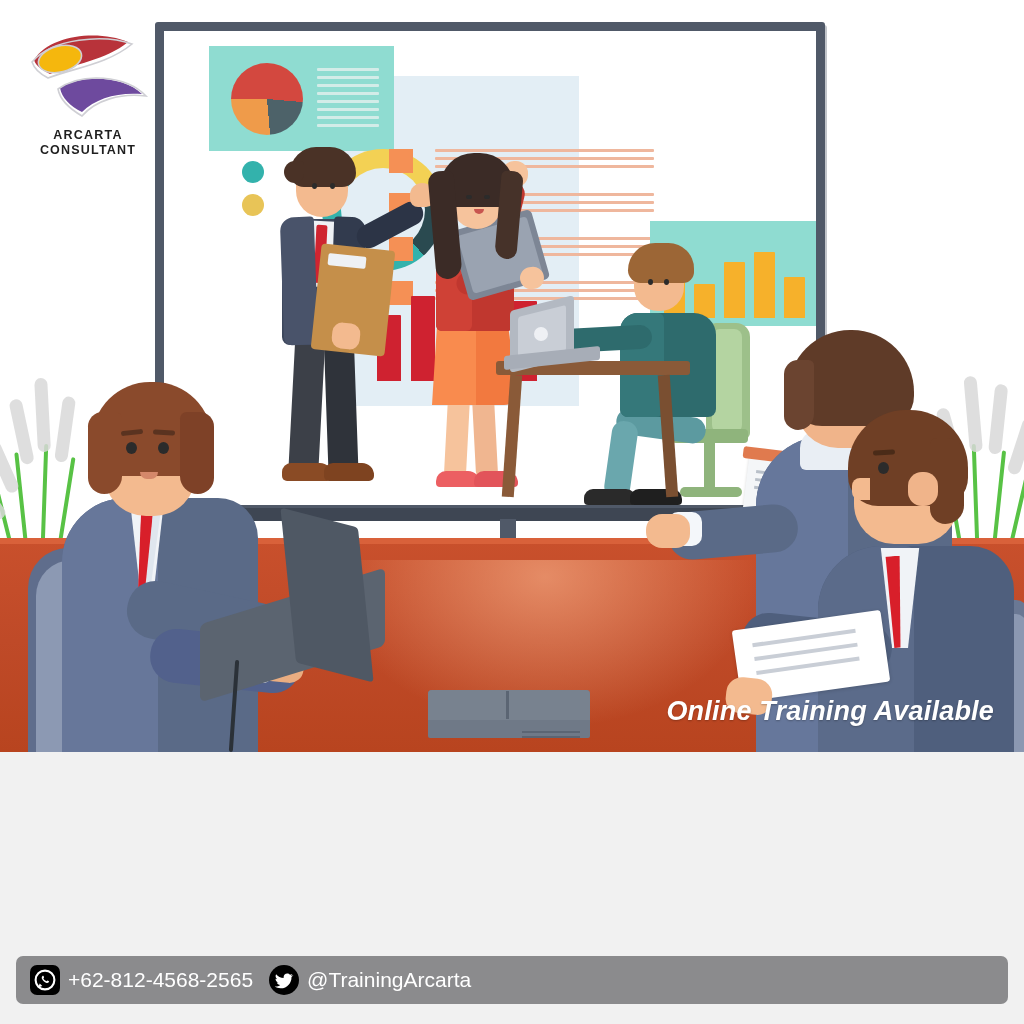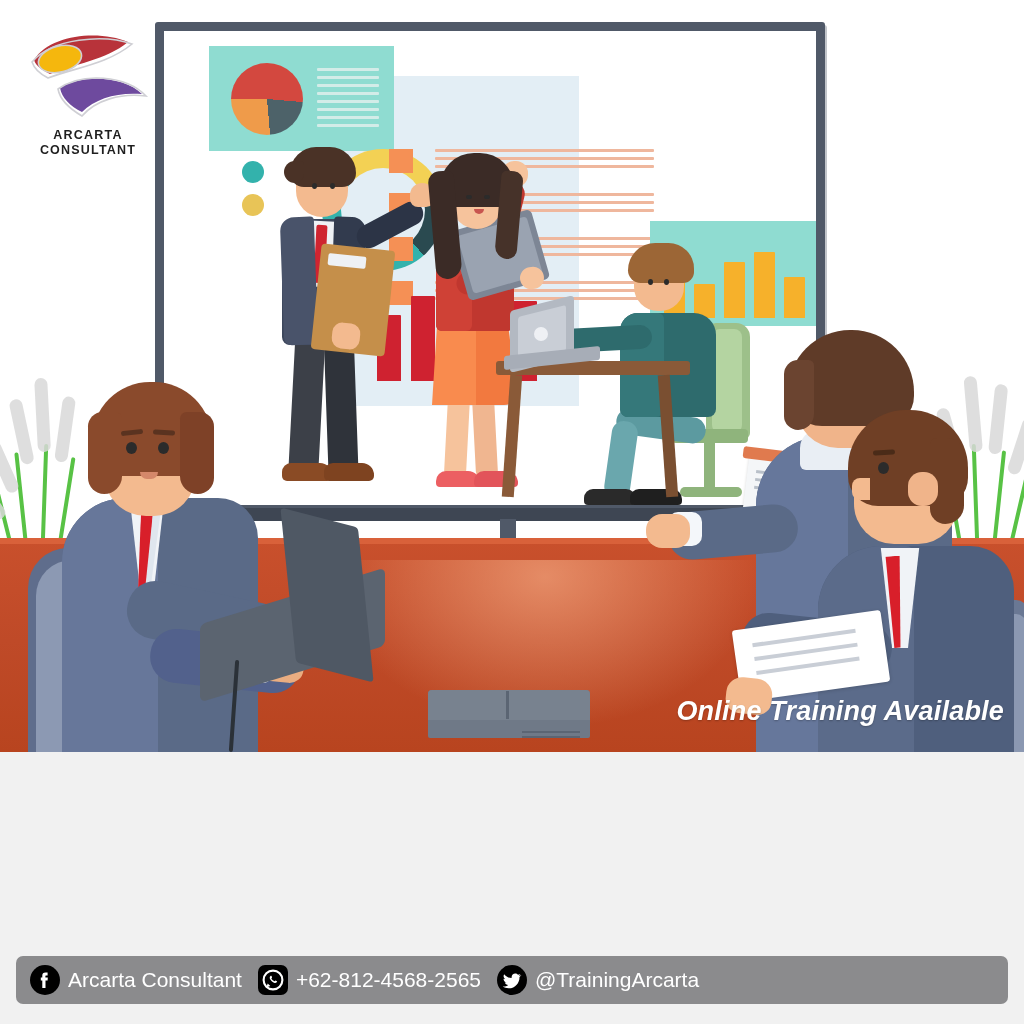--- a/index.html
+++ b/index.html
@@ -101,21 +101,21 @@
   }
   .laptop-base {
     position:absolute; left:200px; top:596px; width:185px; height:78px;
     background:#5b6470; transform:skewY(-17deg); border-radius:6px;
   }
   .laptop-cord { position:absolute; left:232px; top:660px; width:4px; height:92px; background:#2b3138; border-radius:2px;
     transform:rotate(4deg); }
 
   
   .online-badge {
-    position:absolute; right:20px; top:696px;
+    position:absolute; right:30px; top:696px;
     font-style:italic; font-weight:bold; font-size:27px; color:#ffffff;
     letter-spacing:.2px; text-shadow:0 1px 2px rgba(0,0,0,.25);
     white-space:nowrap;
   }
 
   
   .logo { position:absolute; left:18px; top:26px; width:140px; text-align:center; }
   .logo-mark { position:relative; width:124px; height:100px; margin:0 auto; }
   .logo-text { font-size:12.5px; font-weight:bold; color:#1f1f1f; letter-spacing:1.2px; line-height:15px; margin-top:2px; }
 
@@ -450,27 +450,20 @@
     </div>
   </div>
 
   <div class="band">
     
     
   </div>
 
   <div class="contact">
 
-    <div class="contact-item">
-      <svg class="ic" viewBox="0 0 30 30">
-        <circle cx="15" cy="15" r="15" fill="#000"></circle>
-        <path d="M17.6 15.4h-2.1V23h-3.2v-7.6H10.8v-2.8h1.5v-1.8c0-2 .9-3.2 3.3-3.2h2v2.8h-1.3c-.8 0-.9.3-.9 1v1.2h2.4l-.2 2.8z" fill="#fff"></path>
-      </svg>
-      <span class="txt">Arcarta Consultant</span>
-    </div>
 
     <div class="contact-item">
       <svg class="ic" viewBox="0 0 30 30">
         <rect x="0" y="0" width="30" height="30" rx="7" fill="#000"></rect>
         <circle cx="15" cy="15" r="9.4" fill="none" stroke="#fff" stroke-width="2.1"></circle>
         <path d="M8.2 22.6l1.5-4 2.6 2.4-4.1 1.6z" fill="#fff"></path>
         <path d="M12.3 11.2c.3-.5.7-.5 1-.4.3.1.5.9.7 1.3.2.4-.1.7-.3.9-.2.2-.4.4-.2.8.3.6 1.4 1.9 2.6 2.3.4.1.6 0 .8-.2.2-.2.5-.6.8-.5.4.1 1.3.6 1.4.9.1.3-.1.9-.6 1.3-.6.4-1.5.5-2.5.1-1.8-.7-3.6-2.6-4.1-4-.3-.9-.2-1.9.4-2.5z" fill="#fff"></path>
       </svg>
       <span class="txt">+62-812-4568-2565</span>
     </div>

